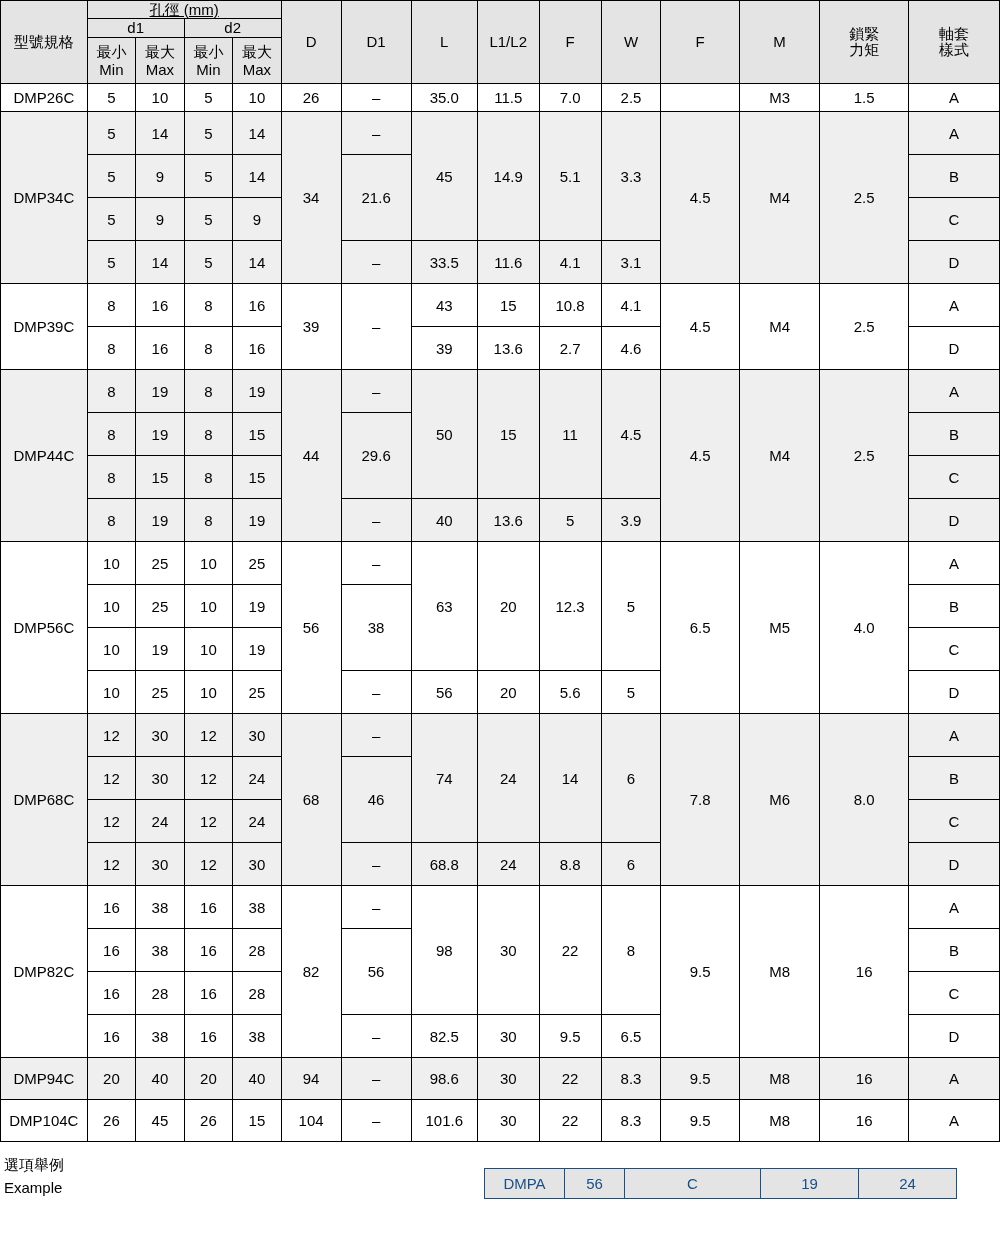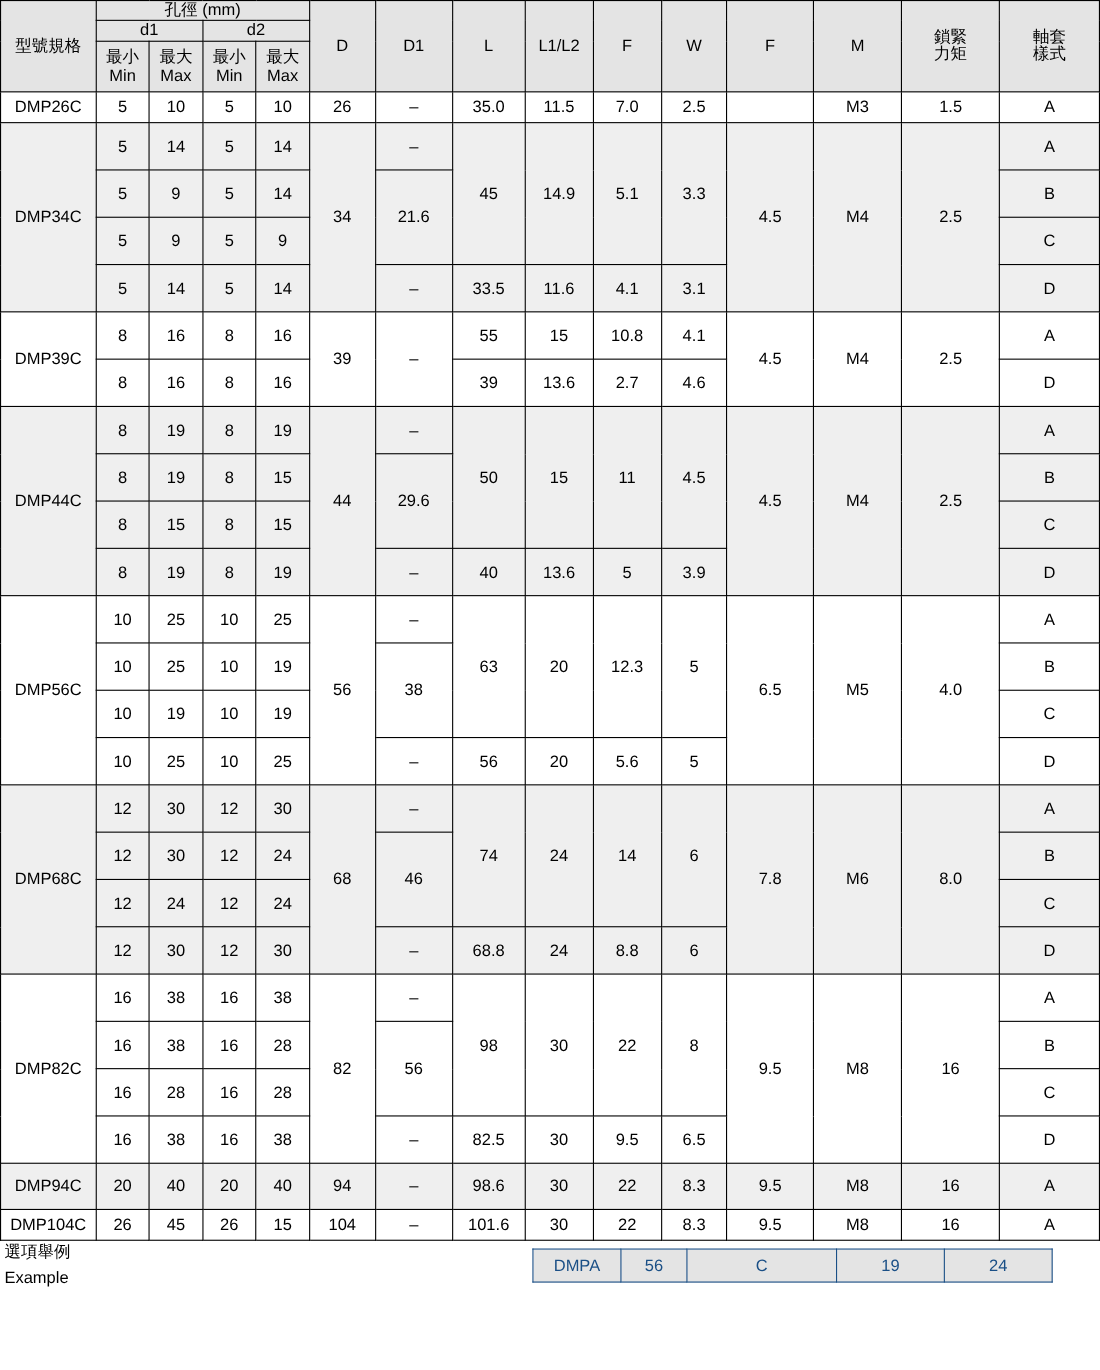--- a/index.html
+++ b/index.html
@@ -51,31 +51,33 @@
   col.c-F     { width: 60px; }
   col.c-W     { width: 58px; }
   col.c-F2    { width: 76px; }
   col.c-M     { width: 78px; }
   col.c-T     { width: 86px; }
   col.c-A     { width: 88px; }
 
   .hdr-kongjing {
     font-size: 13px;
     line-height: 1.05;
+    text-decoration: underline;
   }
   .hdr-two {
     line-height: 1.1;
     font-size: 13px;
   }
   .hdr-one { font-size: 15px; }
 
   
   .bottom {
     display: flex;
-    align-items: center;
+    align-items: flex-end;
+    margin-top: 12px;
     padding-left: 4px;
   }
   .example-label {
     font-size: 15px;
     line-height: 1.5;
     width: 480px;
     color: #000;
   }
   table.example {
     border-collapse: collapse;
@@ -235,21 +237,21 @@
           <td>D</td>
         </tr>
         <tr style="height: 43px;">
           <td rowspan="2" class="model">DMP39C</td>
           <td>8</td>
           <td>16</td>
           <td>8</td>
           <td>16</td>
           <td rowspan="2">39</td>
           <td rowspan="2" class="dash">–</td>
-          <td>55</td>
+          <td>43</td>
           <td>15</td>
           <td>10.8</td>
           <td>4.1</td>
           <td rowspan="2">4.5</td>
           <td rowspan="2">M4</td>
           <td rowspan="2">2.5</td>
           <td>A</td>
         </tr>
         <tr style="height: 43px;">
           <td>8</td>
@@ -448,21 +450,21 @@
           <td class="dash">–</td>
           <td>98.6</td>
           <td>30</td>
           <td>22</td>
           <td>8.3</td>
           <td rowspan="1">9.5</td>
           <td rowspan="1">M8</td>
           <td rowspan="1">16</td>
           <td>A</td>
         </tr>
-        <tr style="height: 28px;">
+        <tr style="height: 42px;">
           <td rowspan="1" class="model">DMP104C</td>
           <td>26</td>
           <td>45</td>
           <td>26</td>
           <td>15</td>
           <td rowspan="1">104</td>
           <td class="dash">–</td>
           <td>101.6</td>
           <td>30</td>
           <td>22</td>

